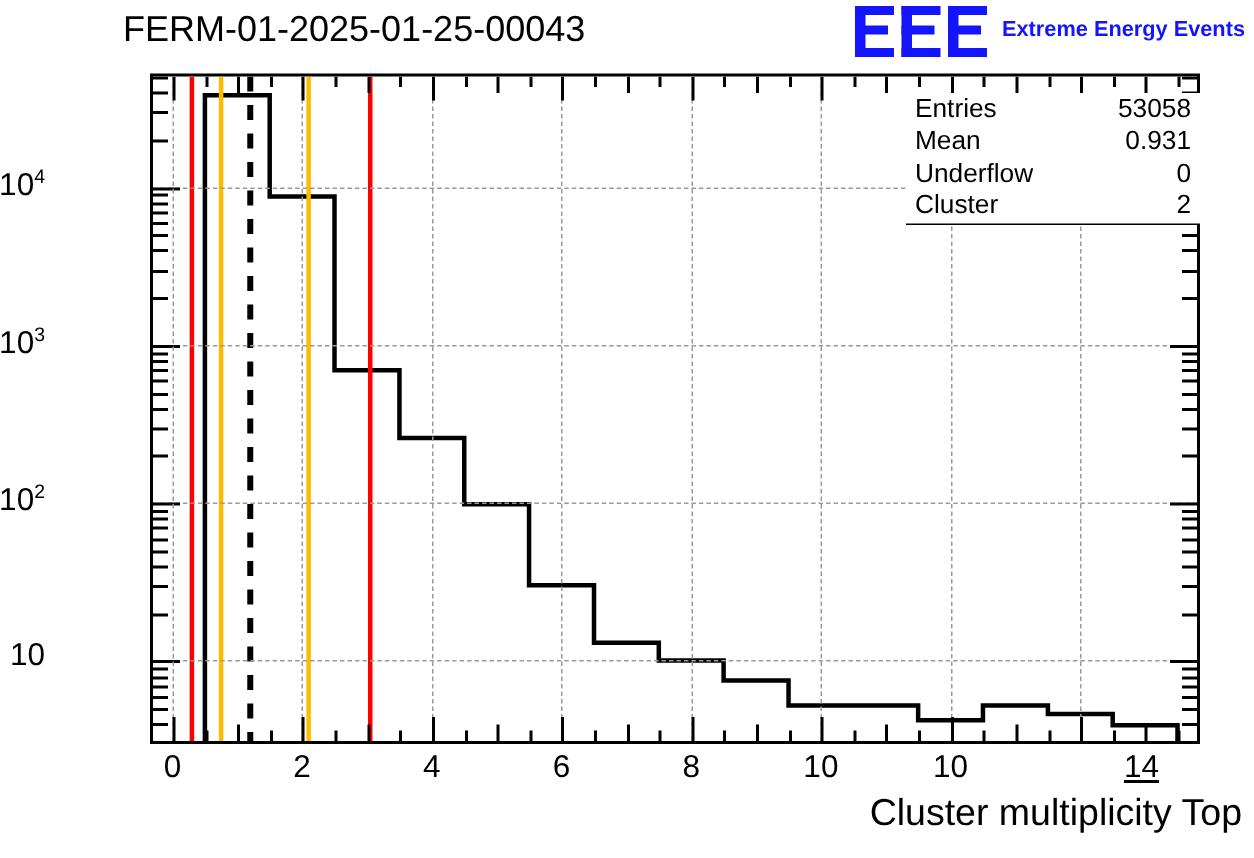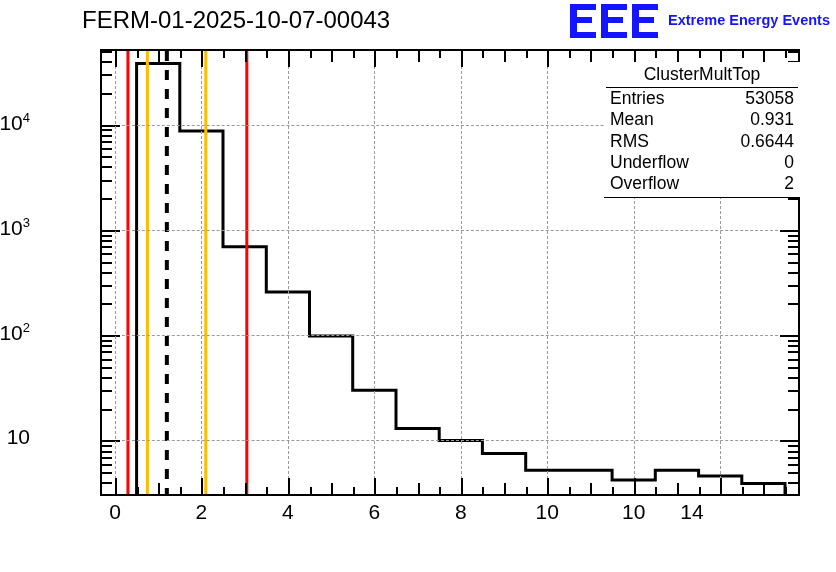--- a/index.html
+++ b/index.html
@@ -71,21 +71,21 @@
   .srow .v{text-align:right;}
 
   
   svg.hist{position:absolute;left:0;top:0;overflow:visible;}
 </style>
 </head>
 <body>
 
 <div id="root">
 
-  <div class="title">FERM-01-2025-10-07-00043</div>
+  <div class="title">FERM-01-2025-01-25-00043</div>
 
   <div class="logo-wrap">
     <svg class="logo-eee" width="92" height="38" viewBox="0 0 92 38" aria-hidden="true">
       <g fill="#1414ff">
         <rect x="0" y="2" width="26" height="6"></rect>
         <rect x="0" y="2" width="7" height="34"></rect>
         <rect x="0" y="15" width="22" height="6"></rect>
         <rect x="0" y="30" width="26" height="6"></rect>
         <rect x="31" y="2" width="26" height="6"></rect>
         <rect x="31" y="2" width="7" height="34"></rect>
@@ -110,21 +110,21 @@
     </div>
 
   <div id="xlabels">
       <div class="xlabel" style="left: 84.9689px; top: 500px;">0</div>
       <div class="xlabel" style="left: 171.429px; top: 500px;">2</div>
       <div class="xlabel" style="left: 257.888px; top: 500px;">4</div>
       <div class="xlabel" style="left: 344.348px; top: 500px;">6</div>
       <div class="xlabel" style="left: 430.807px; top: 500px;">8</div>
       <div class="xlabel" style="left: 517.267px; top: 500px;">10</div>
       <div class="xlabel" style="left: 603.727px; top: 500px;">10</div>
-      <div class="xlabel" style="left: 662px; top: 500px;">14</div>
+      <div class="xlabel" style="left: 731px; top: 500px; text-decoration: underline;">14</div>
     </div>
 
   <div class="frame">
     <div class="plotarea" id="plotarea">
       <svg class="hist" id="histsvg" width="696" height="443">
           <polyline points="34.6,443.0 34.6,12.5 77.8,12.5 77.8,80.0 121.0,80.0 121.0,195.8 164.3,195.8 164.3,241.0 207.5,241.0 207.5,285.1 250.7,285.1 250.7,339.2 294.0,339.2 294.0,377.5 337.2,377.5 337.2,389.4 380.4,389.4 380.4,402.6 423.7,402.6 423.7,419.3 466.9,419.3 466.9,419.3 510.1,419.3 510.1,429.1 553.3,429.1 553.3,419.3 596.6,419.3 596.6,425.0 639.8,425.0 639.8,432.5 683.0,432.5 683.0,443.0" fill="none" stroke="#000000" stroke-width="3"></polyline>
           <line x1="25.93788819875776" x2="25.93788819875776" y1="0" y2="443" stroke="#ff0000" stroke-width="3"></line>
           <line x1="45.391304347826086" x2="45.391304347826086" y1="0" y2="443" stroke="#ffbb00" stroke-width="3"></line>
           <line x1="64.84472049689441" x2="64.84472049689441" y1="0" y2="443" stroke="#000000" stroke-width="4" stroke-dasharray="10,9"></line>
           <line x1="103.75155279503105" x2="103.75155279503105" y1="0" y2="443" stroke="#ffbb00" stroke-width="3"></line>
@@ -279,39 +279,35 @@
         <div class="tick xtick" style="left: 639.801px; height: 7px;"></div>
         <div class="tick xtickT" style="left: 639.801px; height: 7px;"></div>
         <div class="tick xtick" style="left: 661.416px; height: 11px;"></div>
         <div class="tick xtickT" style="left: 661.416px; height: 11px;"></div>
         <div class="tick xtick" style="left: 683.031px; height: 7px;"></div>
         <div class="tick xtickT" style="left: 683.031px; height: 7px;"></div>
       </div>
   </div>
 
   <div class="stats">
-    <div class="shead">ClusterMultTop</div>
     <div class="sbody" id="statsbody">
         <div class="srow">
           <span class="k">Entries</span>
           <span class="v">53058</span>
         </div>
         <div class="srow">
           <span class="k">Mean</span>
           <span class="v">0.931</span>
         </div>
         <div class="srow">
-          <span class="k">RMS</span>
-          <span class="v">0.6644</span>
-        </div>
-        <div class="srow">
           <span class="k">Underflow</span>
           <span class="v">0</span>
         </div>
         <div class="srow">
-          <span class="k">Overflow</span>
+          <span class="k">Cluster</span>
           <span class="v">2</span>
         </div>
       </div>
   </div>
 
+  <div class="axis-title">Cluster multiplicity Top</div>
 
 </div>
 
 </body></html>

